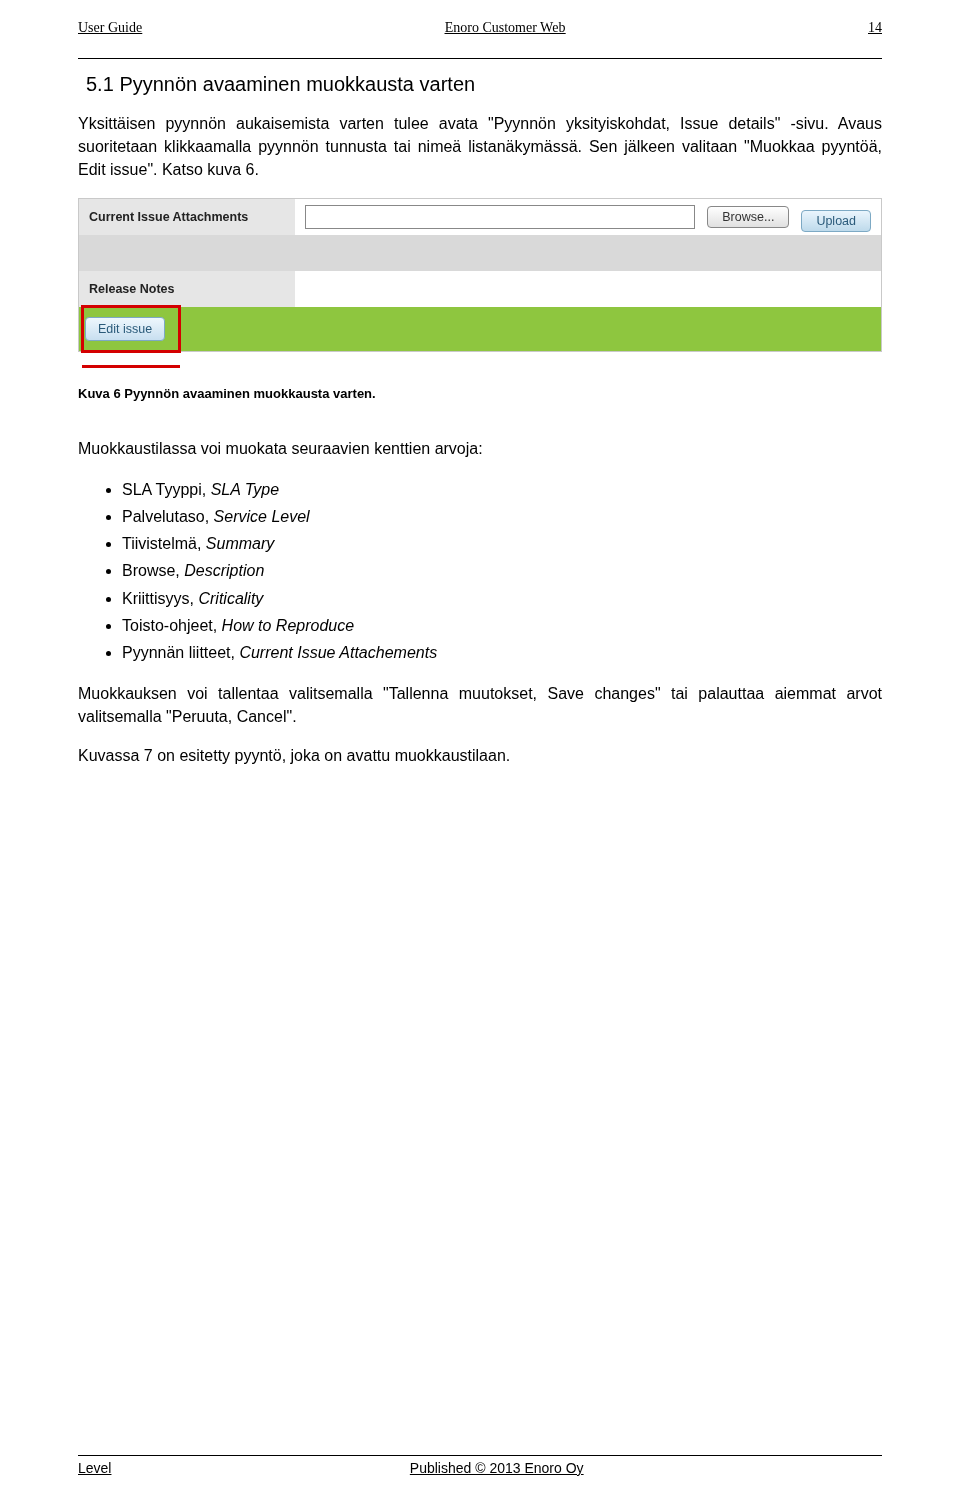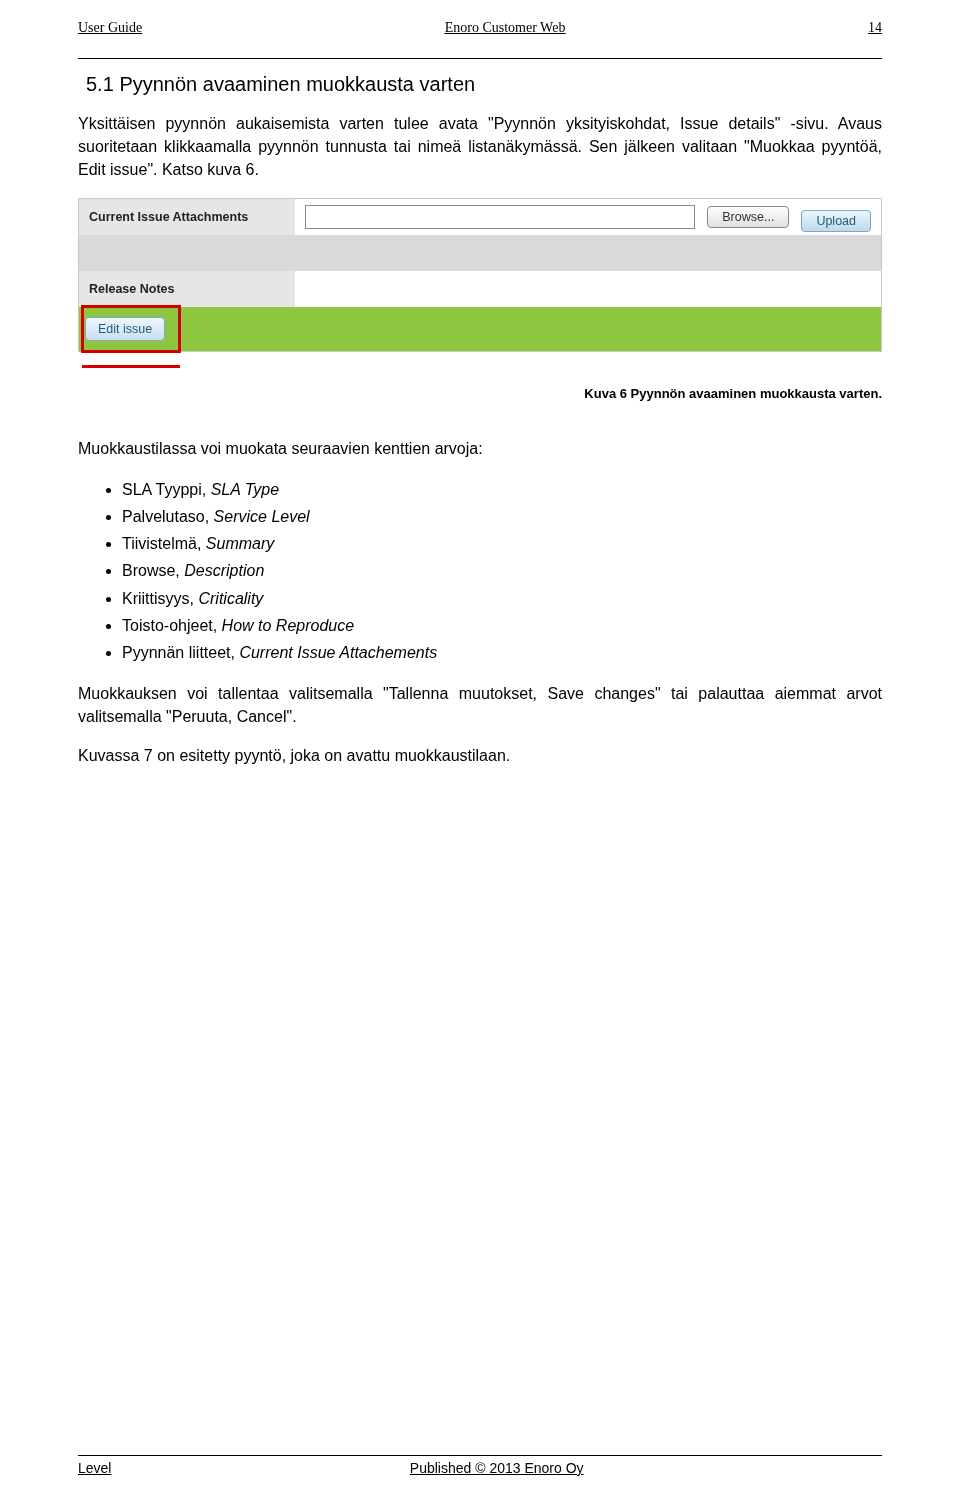--- a/index.html
+++ b/index.html
@@ -21,21 +21,21 @@
   .shot-cell.dark { background: #d9d9d9; }
   .file-input { flex: 1; height: 24px; border: 1px solid #888; background: #fff; }
   .btn { border: 1px solid #888; border-radius: 4px; background: linear-gradient(#fefefe,#e0e0e0); padding: 3px 14px; font-size: 12.5px; color: #333; cursor: pointer; }
   .btn-upload { border-color: #7da9c4; background: linear-gradient(#eaf5fd,#bedaeb); color: #2a5a7a; margin-top: 8px; }
   .btn-edit-wrap { position: relative; width: 100%; height: 44px; background: #8ec63f; display: flex; align-items: center; padding: 6px; }
   .edit-highlight { position: absolute; left: 2px; top: -2px; width: 100px; height: 48px; border: 3px solid #d40000; pointer-events: none; }
   .edit-highlight::after { content:""; position:absolute; left:-2px; right:-2px; bottom:-18px; border-bottom:3px solid #d40000; }
   .btn-edit { border: 1px solid #7da9c4; border-radius: 4px; background: linear-gradient(#eef7fd,#c8dff0); padding: 4px 12px; font-size: 12.5px; color: #2a5a7a; }
   .shot-border { border: 1px solid #c9c9c9; }
 
-  .caption { font-size: 13px; font-weight: bold; margin: 34px 0 36px 0; text-align: right; }
+  .caption { font-size: 13px; font-weight: bold; margin: 34px 0 36px 0; }
   ul.fields { list-style: disc; margin: 8px 0 16px 44px; font-size: 16px; line-height: 1.7; }
   ul.fields .it { font-style: italic; }
 
   .footer-row { position: absolute; left: 78px; right: 78px; bottom: 30px; display: flex; justify-content: space-between; font-size: 14px; }
   .footer-row span { text-decoration: underline; }
   .footer-rule { position: absolute; left: 78px; right: 78px; bottom: 50px; border: none; border-top: 1px solid #000; }
 </style>
 </head>
 <body>
 

